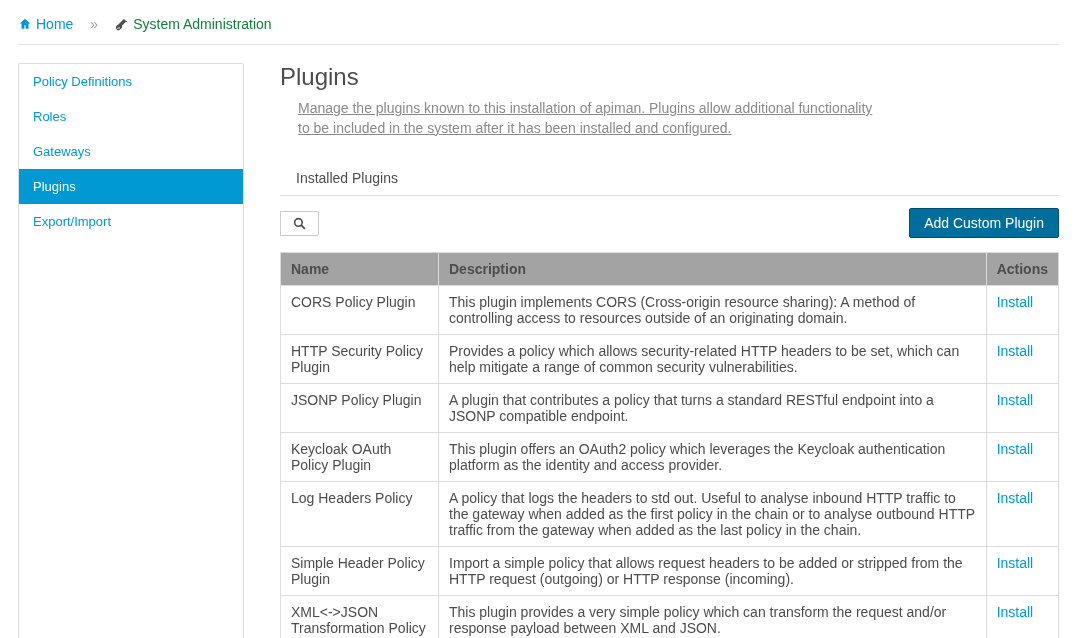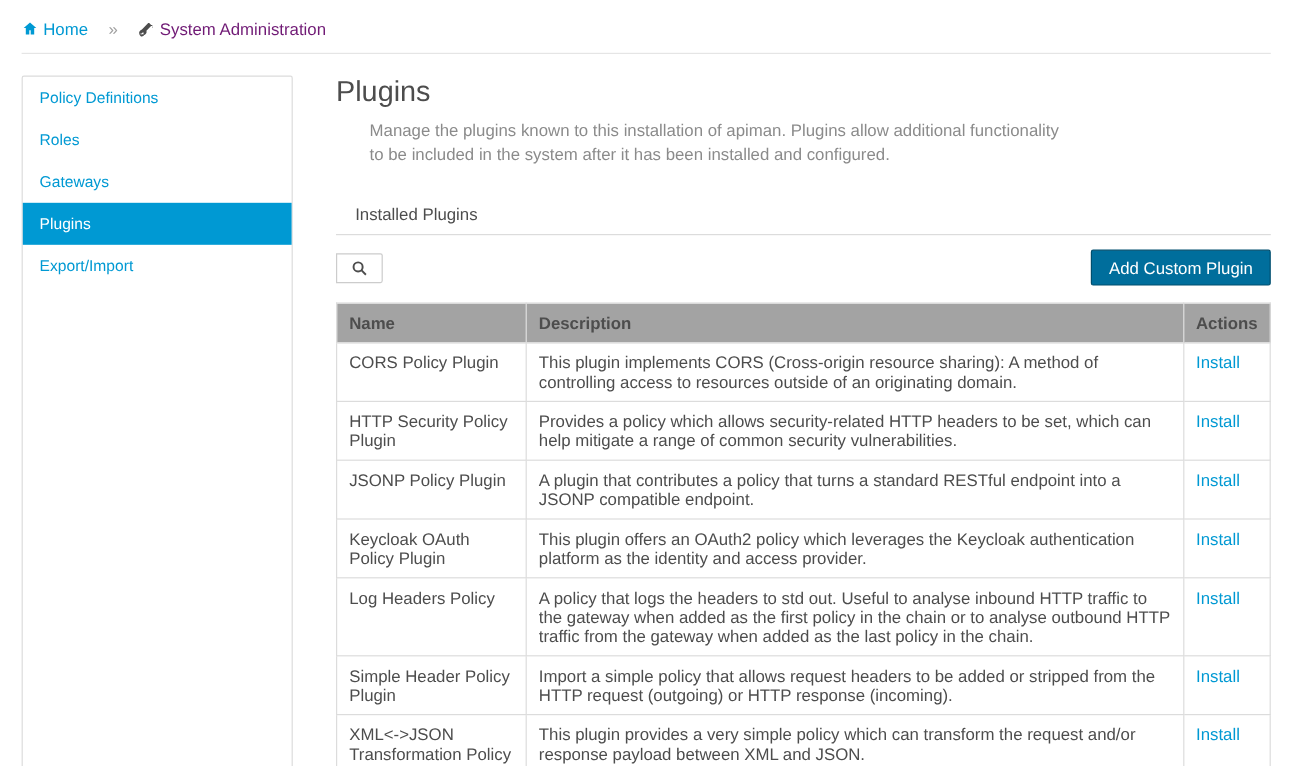--- a/index.html
+++ b/index.html
@@ -14,21 +14,21 @@
     .breadcrumb {
       display: flex;
       align-items: center;
       gap: 17px;
       padding: 6px 0 12px 0;
       border-bottom: 1px solid #e5e5e5;
       font-size: 14px;
     }
     .breadcrumb .sep { color: #a0a0a0; }
     .breadcrumb .home-link { color: #0099d3; display: inline-flex; align-items: center; gap: 4px;}
-    .breadcrumb .current { color: #701a75; display: inline-flex; align-items: center; gap: 5px;}
+    .breadcrumb .current { color: #15803d; display: inline-flex; align-items: center; gap: 5px;}
     .layout {
       display: flex;
       gap: 36px;
       margin-top: 18px;
     }
     .sidebar {
       width: 226px;
       flex-shrink: 0;
       border: 1px solid #dcdcdc;
       border-radius: 2px;
@@ -38,21 +38,21 @@
       color: #0099d3;
       cursor: pointer;
       font-size: 13px;
     }
     .sidebar-item.active {
       background: #0099d3;
       color: #fff;
     }
     .main { flex: 1; }
     .page-title { font-size: 24px; font-weight: 400; color: #4d4d4d; }
-    .page-desc { color: #8b8b8b; font-size: 14px; margin-top: 8px; max-width: 580px; line-height: 1.4; margin-left: 28px;}
+    .page-desc { color: #8b8b8b; font-size: 14px; margin-top: 8px; max-width: 580px; line-height: 1.4; margin-left: 18px; text-decoration: underline;}
     .tabs {
       display: flex;
       margin-top: 22px;
       border-bottom: 1px solid #dcdcdc;
     }
     .tab {
       padding: 9px 16px 10px 16px;
       cursor: pointer;
       color: #4d4d4d;
       position: relative;

